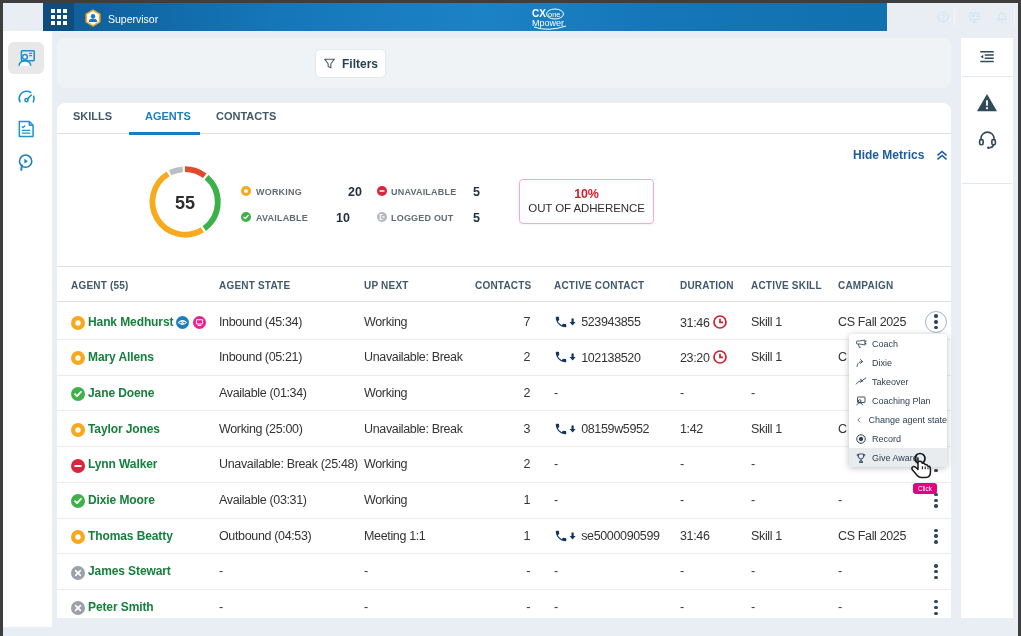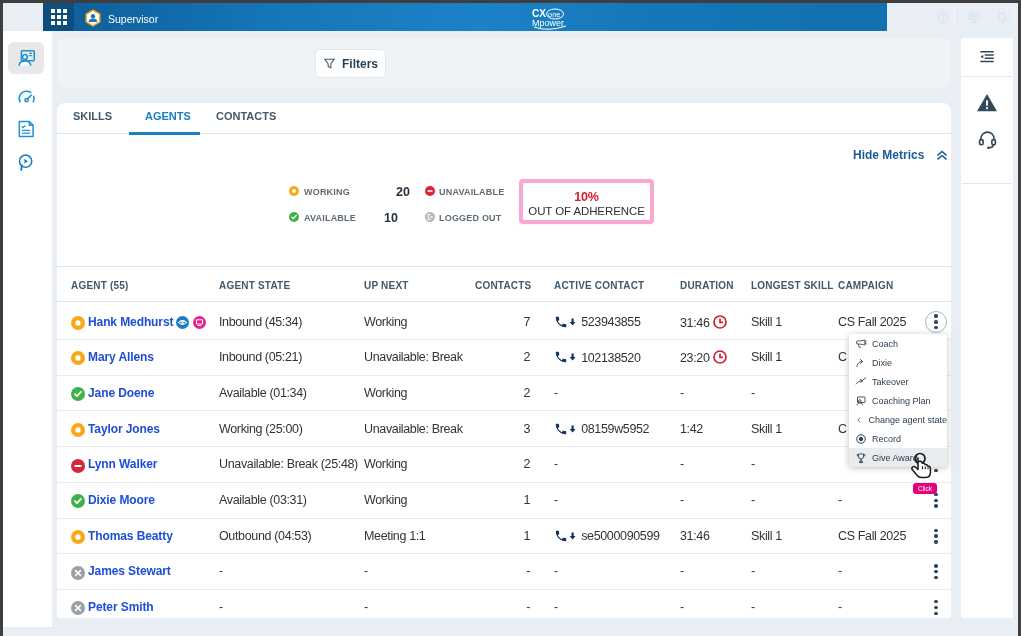--- a/index.html
+++ b/index.html
@@ -36,43 +36,43 @@
   .rsb-div { left:1px; width:50px; height:1px; background:#e2e7ea; }
 
   
   #searchpanel { left:57px; top:38px; width:894px; height:50px; background:#eff3f6; border-radius:8px; }
   #searchbox { left:9px; top:11px; width:238px; height:29px; background:#fff; border:1px solid #c3ccd3; border-radius:5px;
     display:flex; align-items:center; color:#8d9aa5; font-size:12px; }
   #filtersbtn { left:258px; top:11px; width:71px; height:29px; background:#fff; border:1px solid #e3e8ec; border-radius:5px;
     display:flex; align-items:center; justify-content:center; gap:6px; color:#274257; font-size:12px; font-weight:bold; }
 
   
-  #panel { left:57px; top:103px; width:894px; height:515px; background:#fff; border-radius:8px 8px 0 0; overflow:hidden;padding-left:48px; }
+  #panel { left:57px; top:103px; width:894px; height:515px; background:#fff; border-radius:8px 8px 0 0; overflow:hidden; }
 
   
   #tabs { left:0; top:0; width:894px; height:31px; border-bottom:1px solid #dde3e8; }
   .tab { top:7px; font-size:11px; font-weight:bold; letter-spacing:0; color:#42596b; }
   #tab-agents { color:#1a7fc1; }
   #tab-underline { left:72px; top:29px; width:71px; height:3px; background:#1a7fc1; }
 
   
   #hide-metrics { left:796px; top:44.5px; color:#1d5c99; font-size:12px; font-weight:bold; white-space:nowrap; }
   .leg-label { color:#5f6c76; font-size:9px; font-weight:bold; letter-spacing:.2px; white-space:nowrap; }
   .leg-val { color:#22313f; font-size:12.5px; font-weight:bold; }
-  .mcard { top:76px; width:135px; height:45px; background:#fff; border:4px solid #f9a8d4; border-radius:4px;
+  .mcard { top:76px; width:135px; height:45px; background:#fff; border:1px solid #f9a8d4; border-radius:4px;
     box-shadow:0 1px 2px rgba(0,0,0,.05); text-align:center; padding-top:7px; font-size:11.5px; color:#2f2f2f; letter-spacing:-0.1px; }
   .mcard .big { font-weight:bold; font-size:12.5px; margin-bottom:1px; }
 
   
   #thead { left:0; top:163px; width:894px; height:36px; border-top:1px solid #dde3e8; border-bottom:1px solid #dde3e8; }
   .th { font-size:10px; font-weight:bold; color:#42596b; letter-spacing:.2px; white-space:nowrap; }
   .row { left:0; width:894px; height:36px; border-bottom:1px solid #e9edf1; font-size:12.5px; color:#333; letter-spacing:-0.35px; }
   .cell { position:absolute; top:10.5px; white-space:nowrap; }
   .cell.name { top:10.5px; }
-  .name { font-weight:bold; color:#1d4ed8; font-size:12px; letter-spacing:-0.1px; }
+  .name { font-weight:bold; color:#15803d; font-size:12px; letter-spacing:-0.1px; }
   .num { text-align:right; }
   .dots { position:absolute; left:872px; top:8px; width:14px; height:20px; text-align:center; }
   .dot3 { width:3.4px; height:3.4px; border-radius:50%; background:#30475a; margin:2.4px auto; }
 
   
   #ctxmenu { left:849px; top:334px; width:98px; height:133px; background:#fff; border-radius:3px;
     box-shadow:0 1px 6px rgba(0,0,0,.25); z-index:30; }
   .mi { height:19px; display:flex; align-items:center; padding-left:6px; gap:5px; color:#2c3e50; font-size:9px; white-space:nowrap; }
   .mi.hl { background:#e9ecef; }
   #dots-active { left:925px; top:311px; width:22px; height:22px; border:1px solid #9fb9cb; border-radius:50%; z-index:29; }
@@ -225,20 +225,31 @@
     <div class="abs tab" style="left:159px;">CONTACTS</div>
     <div class="abs" id="tab-underline"></div>
   </div>
 
   <div class="abs" id="hide-metrics">Hide Metrics
     <svg style="margin-left:8px" width="12" height="11" viewBox="0 0 12 11" fill="none" stroke="#1d5c99" stroke-width="1.6">
       <path d="M1.5 5.4 L6 1.5 L10.5 5.4 M1.5 9.4 L6 5.5 L10.5 9.4"></path>
     </svg>
   </div>
 
+  <div class="abs" id="donut" style="left:83px;top:54px;">
+    <svg width="90" height="90" viewBox="0 0 90 90">
+      <g fill="none" stroke-width="5.8">
+        <path stroke="#f9a91c" d="M 62.38 72.82 A 32.8 32.8 0 1 1 28.11 16.88"></path>
+        <path stroke="#b9bfc4" d="M 30.11 15.77 A 32.8 32.8 0 0 1 42.71 12.28"></path>
+        <path stroke="#e24a30" d="M 45.00 12.20 A 32.8 32.8 0 0 1 64.74 18.80"></path>
+        <path stroke="#3cb14a" d="M 66.52 20.25 A 32.8 32.8 0 0 1 64.28 71.54"></path>
+      </g>
+      <text x="45" y="51.5" text-anchor="middle" font-size="18" font-weight="bold" fill="#2d2d2d" font-family="Liberation Sans">55</text>
+    </svg>
+  </div>
 
   <div class="abs" id="legend">
       <div class="abs" style="left:184px;top:83px;">
         <svg width="10" height="10" viewBox="0 0 14 14">
           <circle cx="7" cy="7" r="7" fill="#f7a81b"></circle>
           <circle cx="7" cy="7" r="2.7" fill="#fff"></circle>
         </svg>
       </div>
   <div class="abs leg-label" style="left:199px;top:83.5px;">WORKING</div>
   <div class="abs leg-val" style="left:291px;top:82px;">20</div>
@@ -275,21 +286,21 @@
     <div>OUT OF ADHERENCE</div>
   </div>
 
   <div class="abs" id="thead">
     <div class="abs th" style="left:14px;top:13px;">AGENT (55)</div>
     <div class="abs th" style="left:162px;top:13px;">AGENT STATE</div>
     <div class="abs th" style="left:307px;top:13px;">UP NEXT</div>
     <div class="abs th" style="left:418px;top:13px;width:55px;text-align:right;">CONTACTS</div>
     <div class="abs th" style="left:497px;top:13px;">ACTIVE CONTACT</div>
     <div class="abs th" style="left:623px;top:13px;">DURATION</div>
-    <div class="abs th" style="left:694px;top:13px;">LONGEST SKILL</div>
+    <div class="abs th" style="left:694px;top:13px;">ACTIVE SKILL</div>
     <div class="abs th" style="left:781px;top:13px;">CAMPAIGN</div>
   </div>
 
   <div class="abs" id="tbody" style="left:0;top:201px;width:894px;">
       <div class="row" style="position:absolute;top:0px;">
     <div class="cell" style="left:14px;top:11px;"><svg width="14" height="14" viewBox="0 0 14 14">
             <circle cx="7" cy="7" r="7" fill="#f7a81b"></circle>
             <circle cx="7" cy="7" r="2.7" fill="#fff"></circle>
           </svg></div>
     <div class="cell name" style="left:31px;">Hank Medhurst</div>

